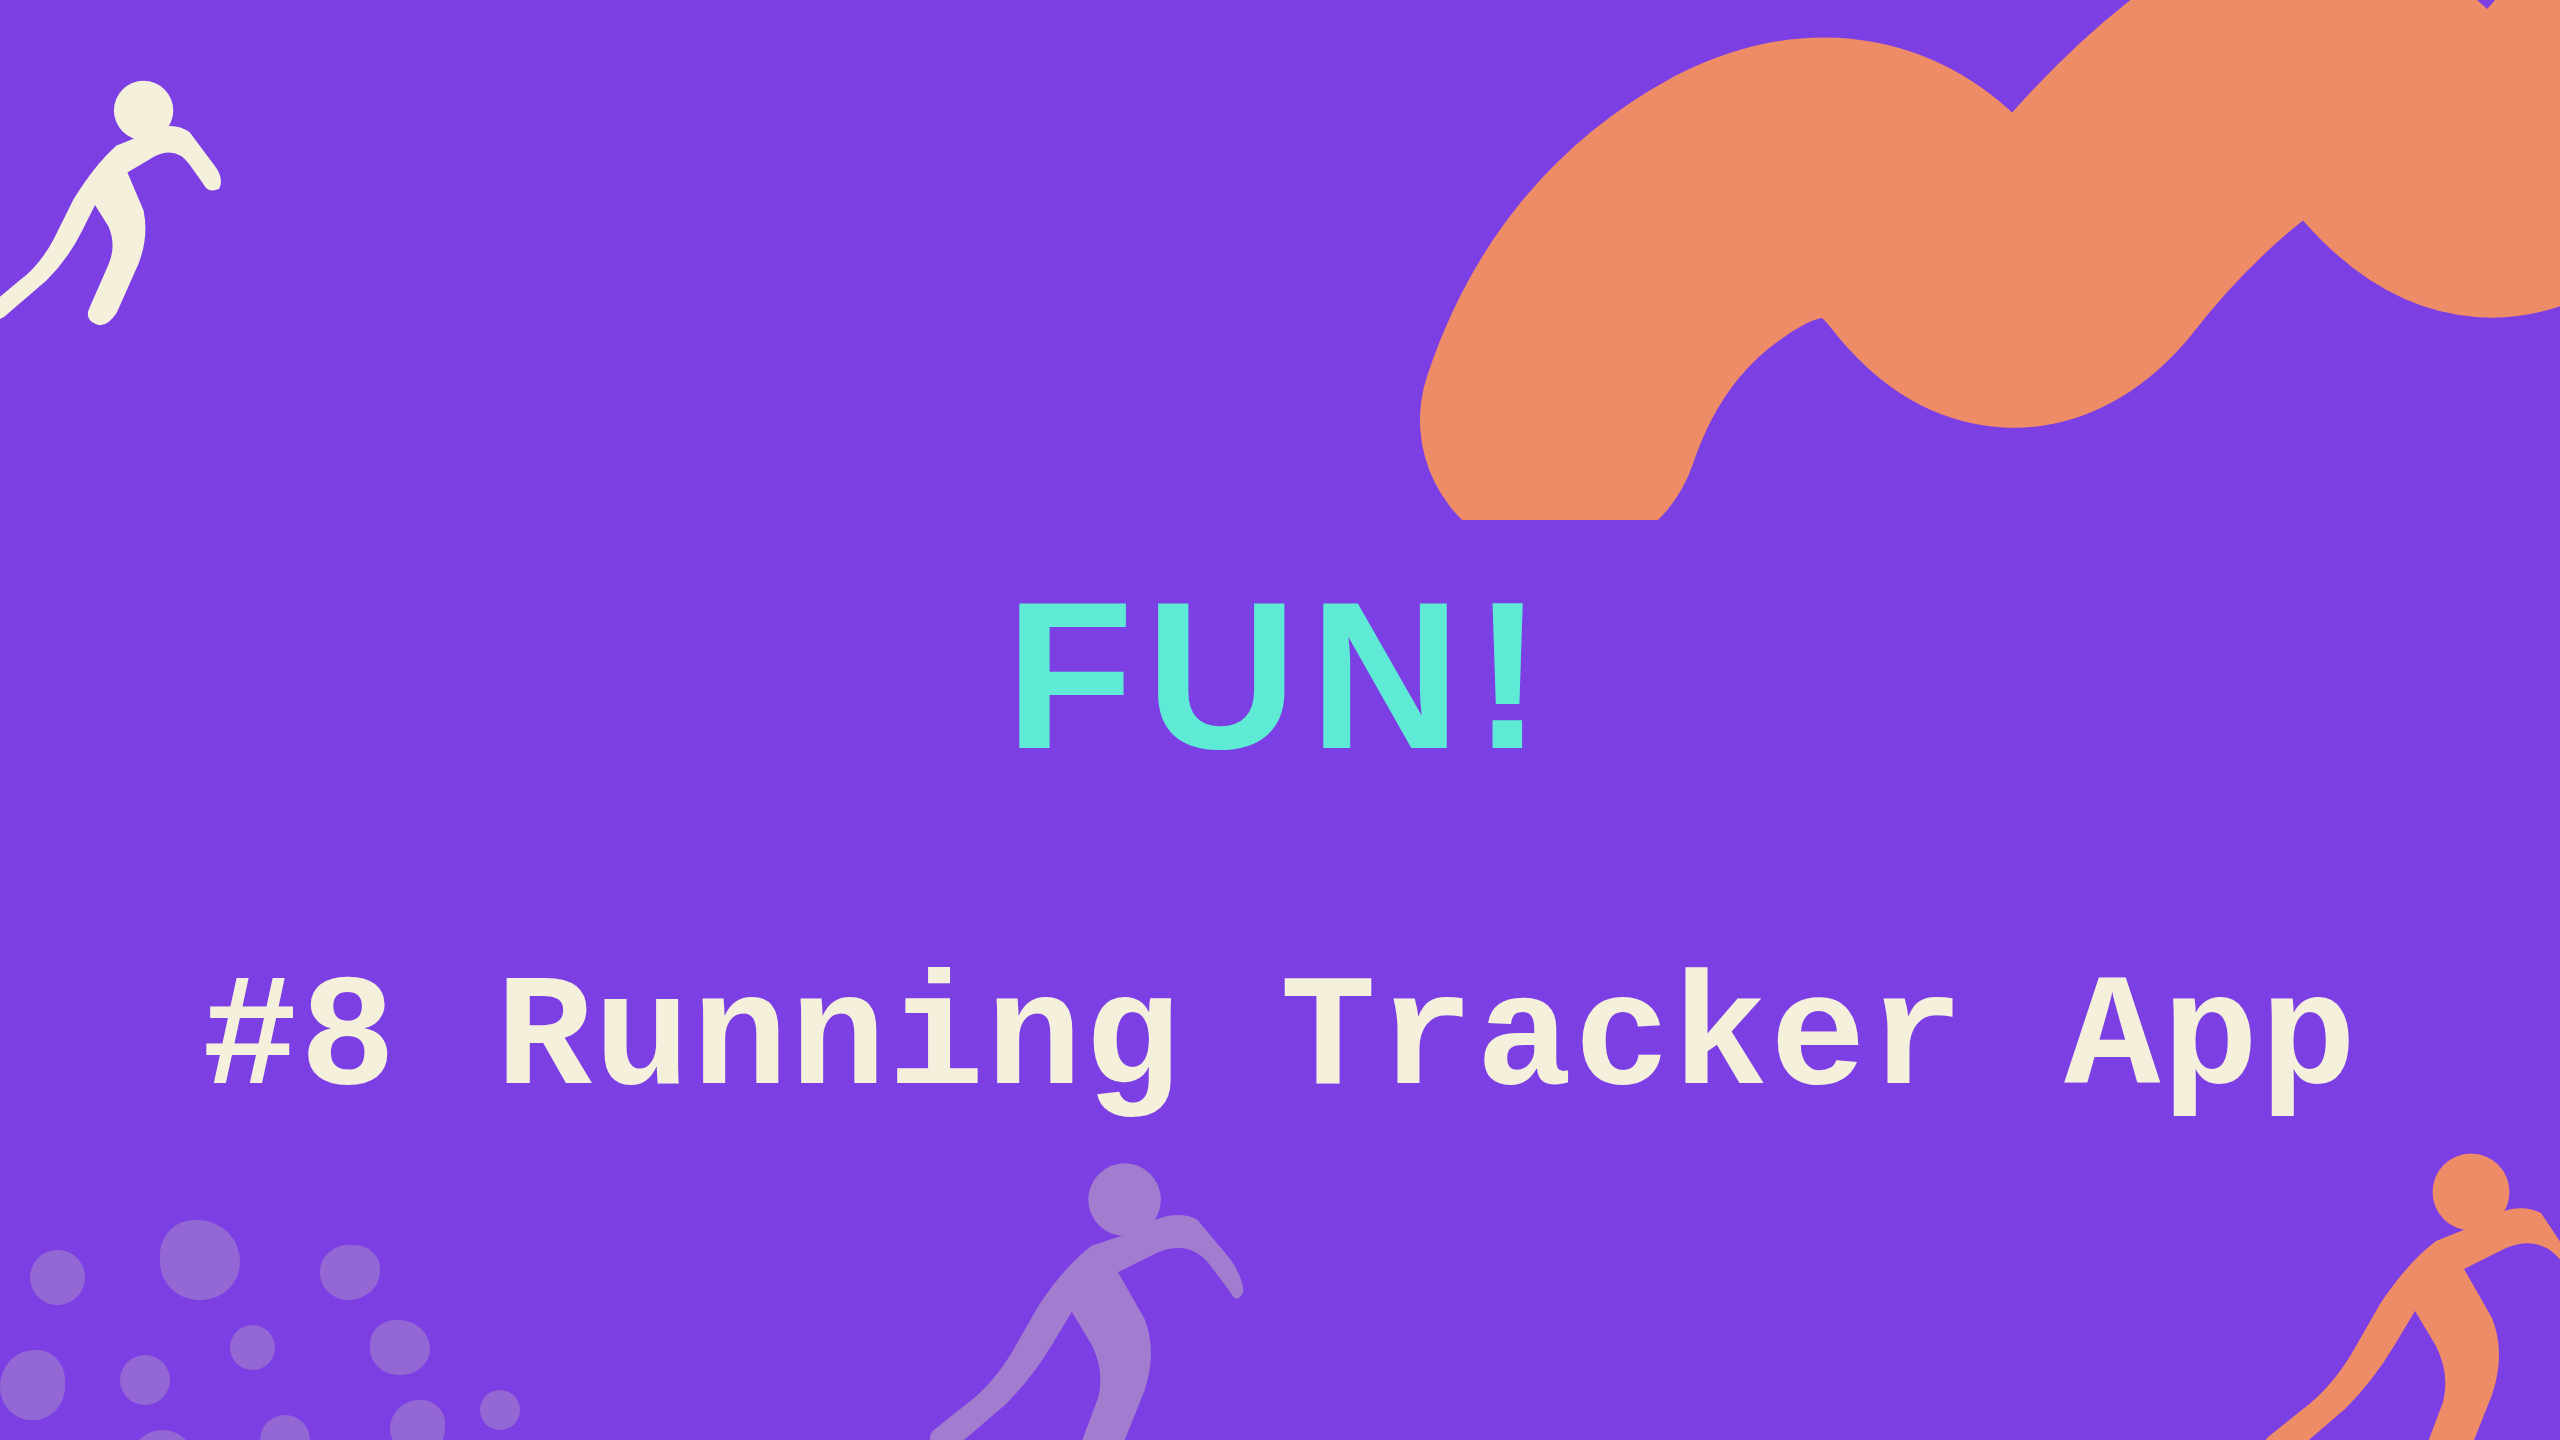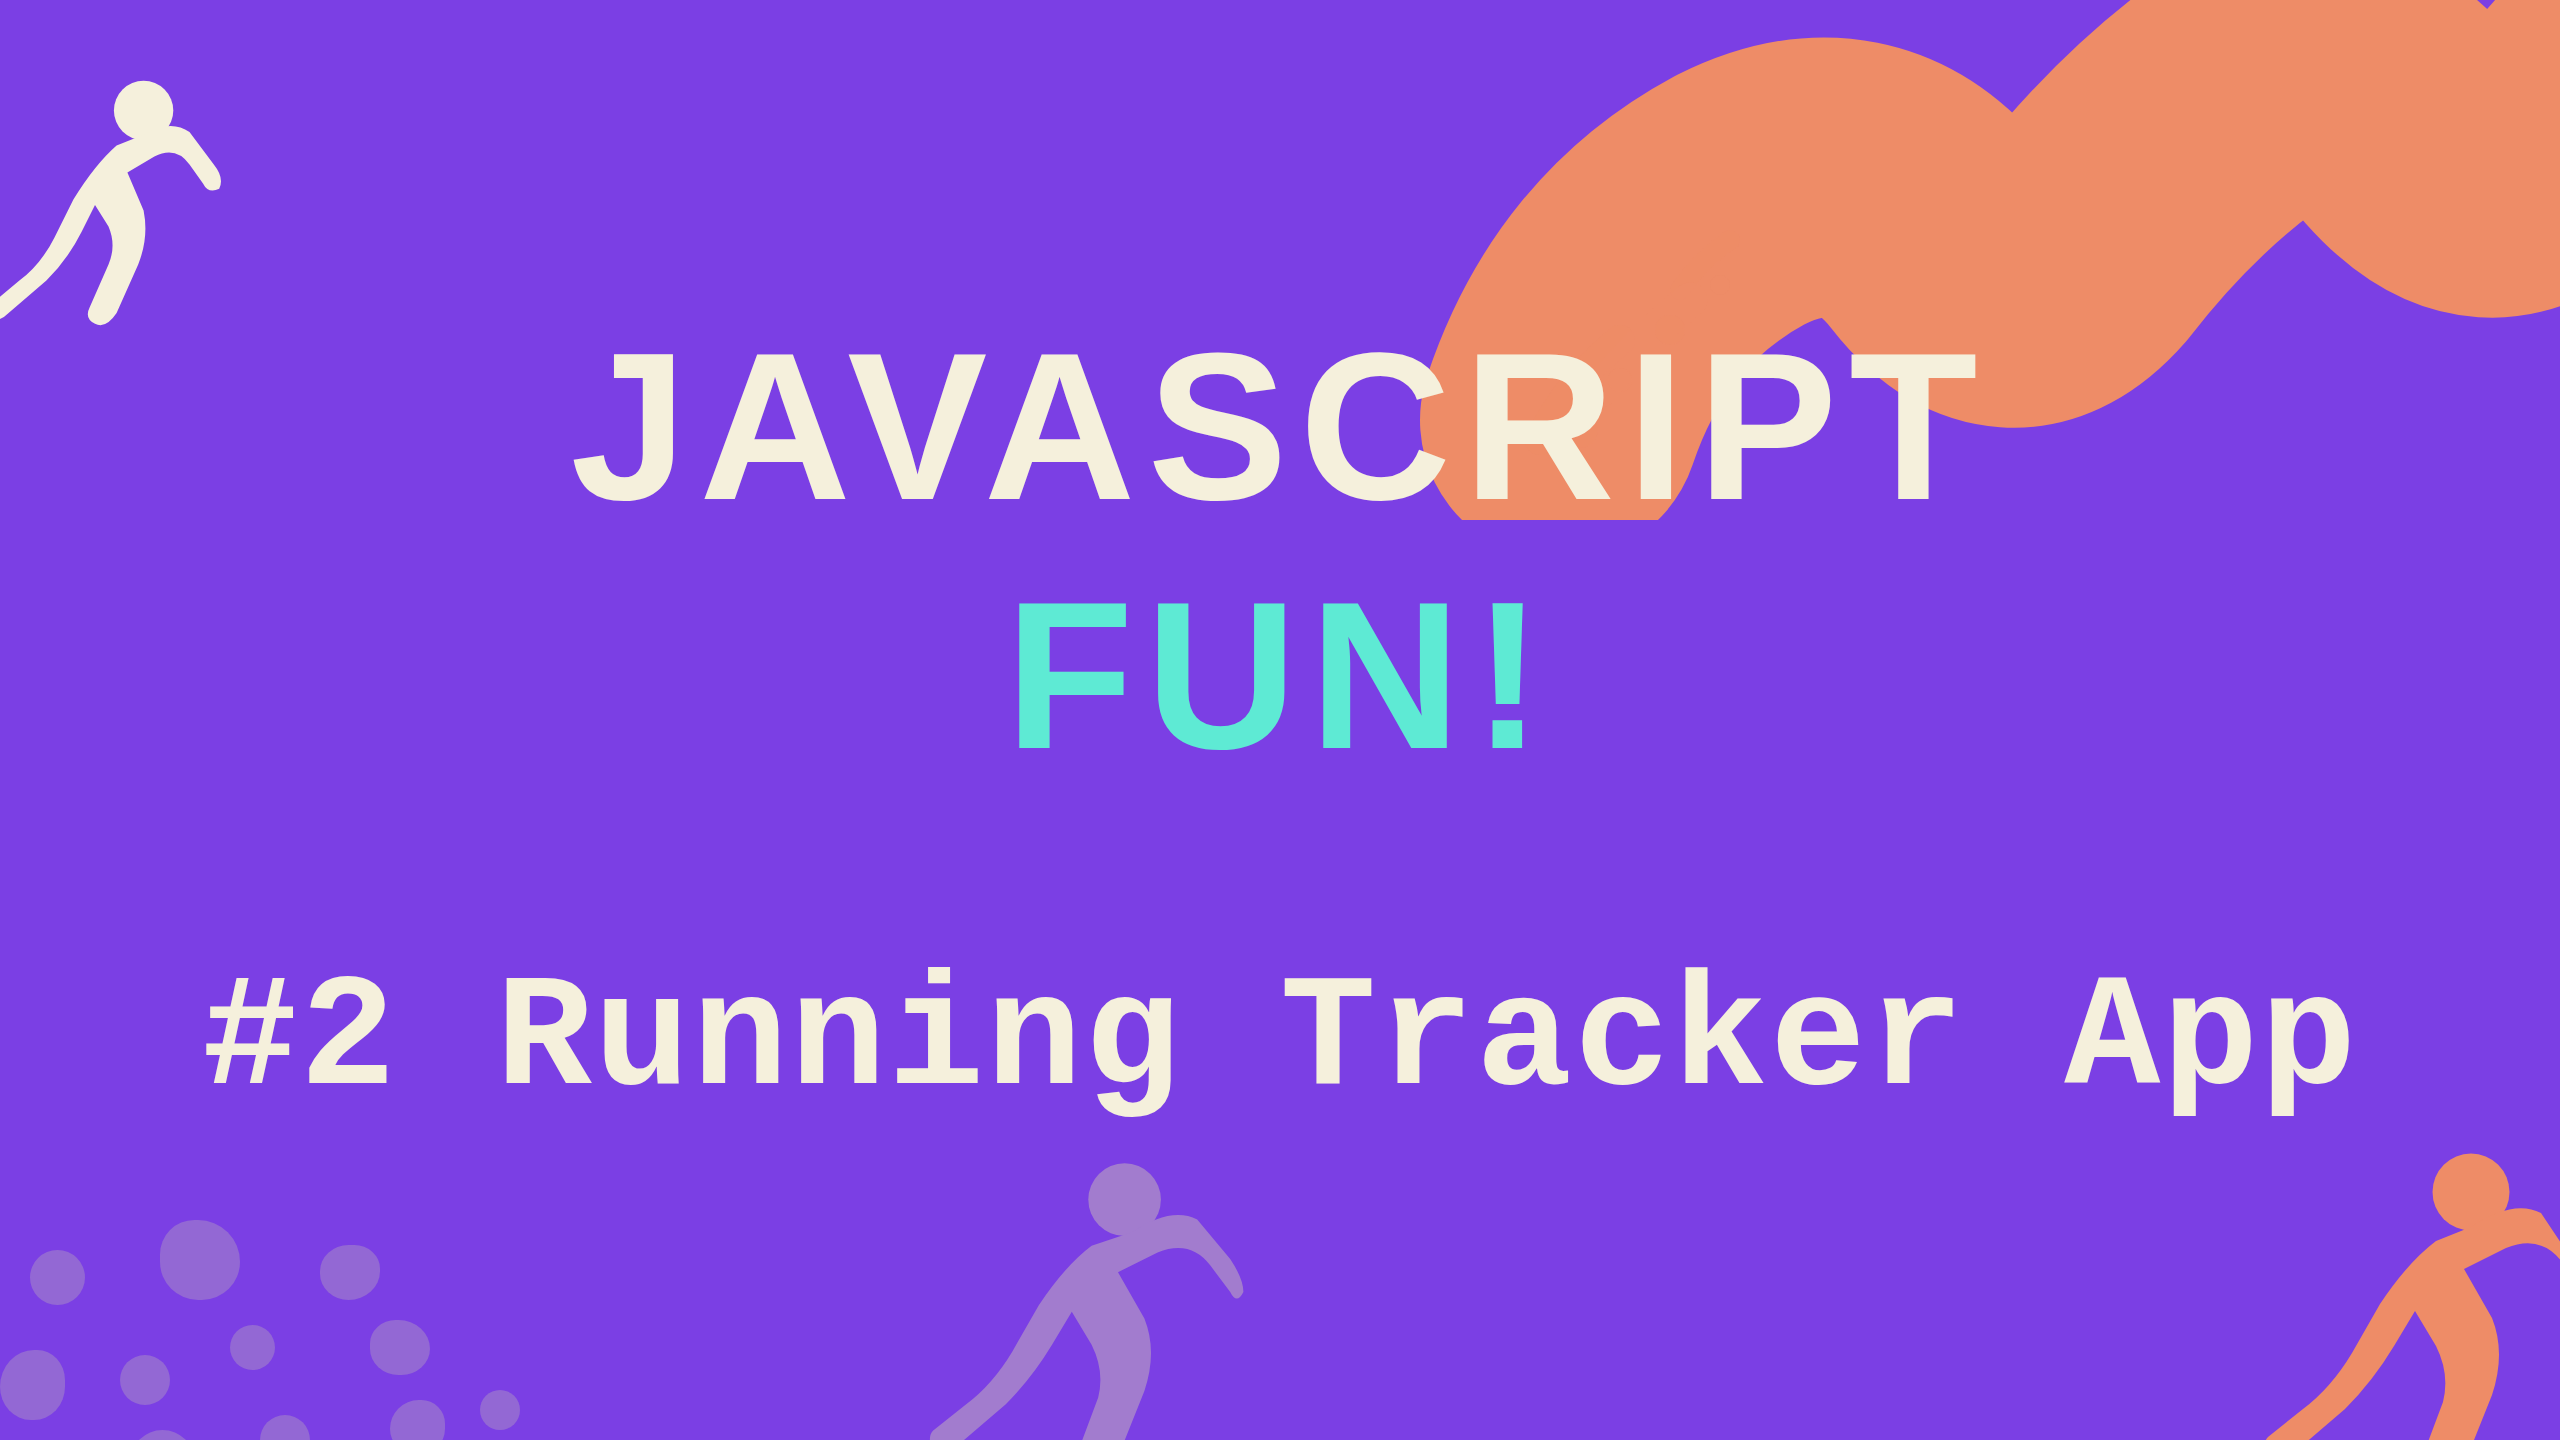--- a/index.html
+++ b/index.html
@@ -139,18 +139,17 @@
     <div class="dot" style="width:45px;height:45px;top:255px;left:310px;"></div>
     <div class="dot" style="width:60px;height:55px;top:250px;left:450px;border-radius:45% 55% 50% 50%;"></div>
 
     <div class="dot" style="width:65px;height:65px;top:360px;left:210px;"></div>
     <div class="dot" style="width:50px;height:50px;top:345px;left:340px;"></div>
     <div class="dot" style="width:40px;height:40px;top:320px;left:560px;"></div>
     <div class="dot" style="width:55px;height:55px;top:330px;left:470px;border-radius:55% 45% 50% 50%;"></div>
 
   </div>
 
-  <div class="title">JAVASCRIPT</div>
   <div class="title-line2">FUN!</div>
 
-  <div class="subtitle">#2 Running Tracker App</div>
+  <div class="subtitle">#8 Running Tracker App</div>
 
 </div>
 
 </body></html>

